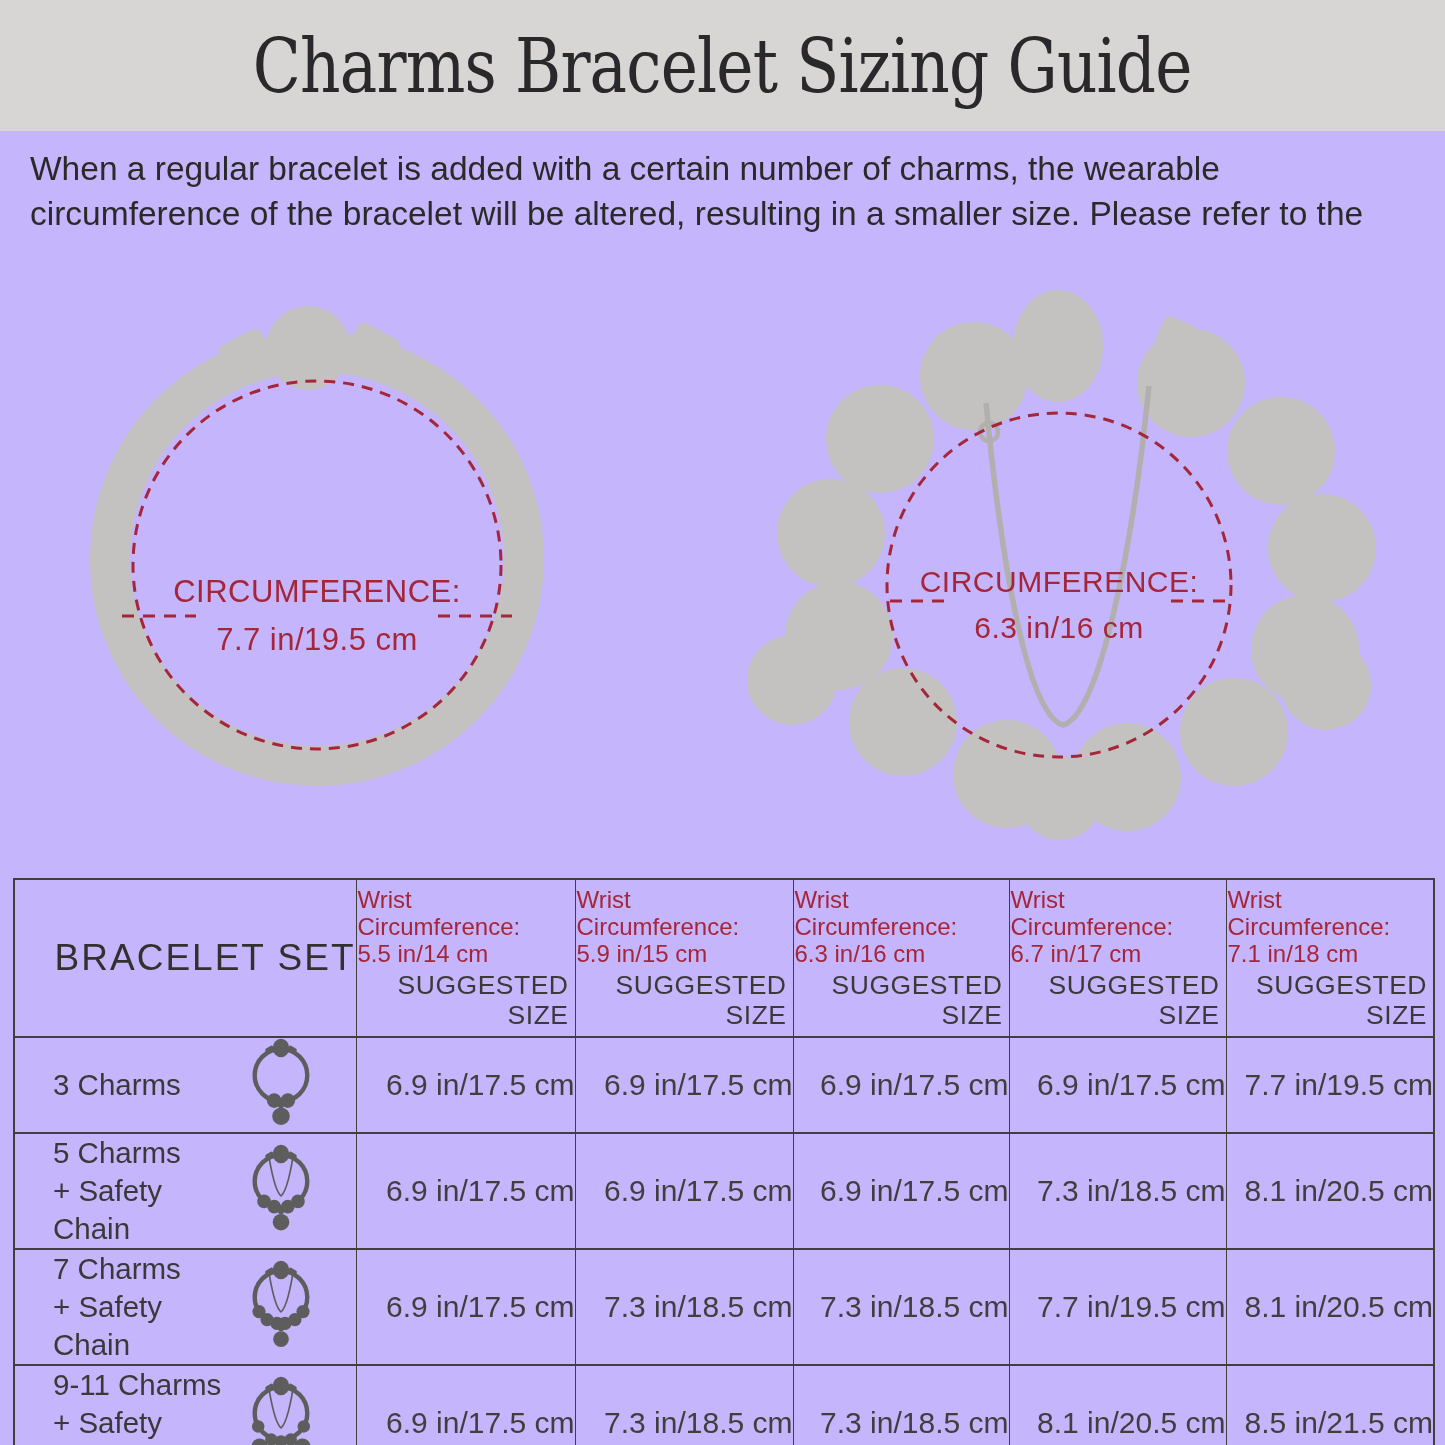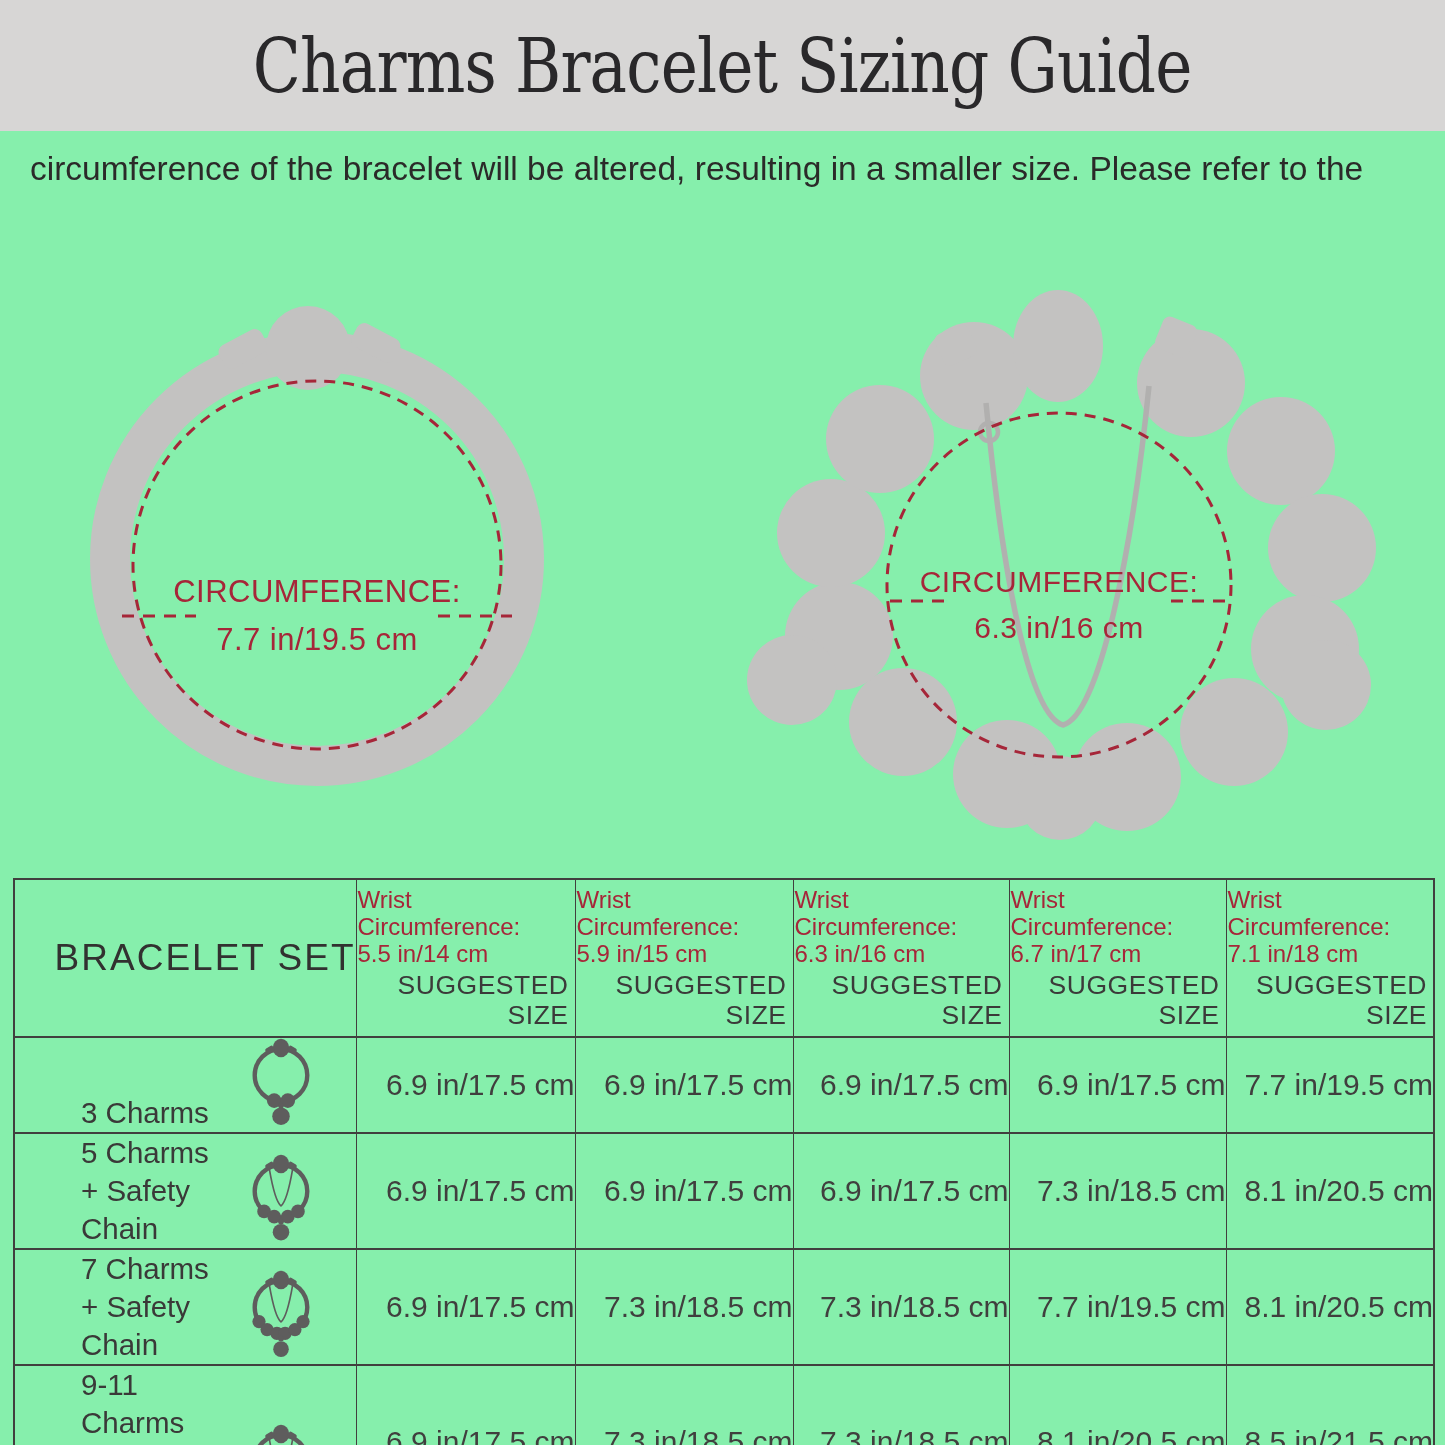--- a/index.html
+++ b/index.html
@@ -1,16 +1,16 @@
 <!DOCTYPE html>
 <html><head>
 <meta charset="utf-8">
 <style>
   html,body {margin:0; padding:0; background:#e8e7e6;}
-  #page {position:relative; width:1445px; height:1445px; background:#86efac;
+  #page {position:relative; width:1445px; height:1445px; background:#c4b5fd;
          font-family:"Liberation Sans", sans-serif; overflow:hidden;}
 
   .banner {position:absolute; top:0; left:0; width:1445px; height:131px;
            background:#d7d6d5; display:flex; align-items:center; justify-content:center;}
   .banner h1 {margin:0; font-family:"DejaVu Serif", serif; font-weight:normal;
               font-size:74px; color:#29282a; letter-spacing:-1px; white-space:nowrap;
               transform:scaleX(0.85);}
 
   .intro {position:absolute; top:146px; left:30px; width:1400px;
           font-size:33.5px; line-height:45px; color:#2b2a29;}
@@ -28,40 +28,41 @@
   thead tr {height:101px;}
   tbody tr {height:91px;}
   .first-col-cell {border-left:none;}
 
   .col-h {vertical-align:middle; text-align:left; padding:6px 6px 6px 1px; font-weight:normal;}
   .red-line {color:#a62639; font-size:24px; line-height:27px;}
   .black-line {color:#3b3a39; font-size:26.5px; line-height:30px; margin-top:3px; letter-spacing:0.5px;text-align:right;}
   .bracelet-set-h {font-size:37px; letter-spacing:2px; color:#323130; font-weight:normal;
                    text-align:right; vertical-align:middle;}
 
-  .label-flex {display:flex; align-items:flex-end; justify-content:space-between;
-               height:100%; padding:0 38px 0 66px;}
+  .label-flex {display:flex; align-items:center; justify-content:space-between;
+               height:100%; padding:0 38px 0 38px;}
   .row-label {font-size:29.5px; line-height:38px; color:#3a3938;}
   .row-icon {flex:0 0 auto;}
   .icon-ink {fill:#5e5d5d;}
   .icon-ring {stroke:#5e5d5d; stroke-width:4.5; fill:none;}
   .icon-chain {stroke:#5e5d5d; stroke-width:1.7; fill:none;}
 
   .val {text-align:right; vertical-align:middle; font-size:30px; color:#403f3e;}
 </style>
 </head>
 <body>
 
 <div id="page">
 
   <header class="banner">
     <h1>Charms Bracelet Sizing Guide</h1>
   </header>
 
   <div class="intro">
+    <div>When a regular bracelet is added with a certain number of charms, the wearable</div>
     <div>circumference of the bracelet will be altered, resulting in a smaller size. Please refer to the</div>
   </div>
 
   <svg class="diagrams-svg" width="1445" height="608" viewBox="0 0 1445 608">
 
     <g>
       <circle cx="317" cy="289" r="207" fill="none" stroke="#c3c2c1" stroke-width="40"></circle>
       <rect x="219" y="66" width="48" height="26" rx="8" class="silhouette" transform="rotate(-28 243 79)"></rect>
       <rect x="352" y="60" width="48" height="26" rx="8" class="silhouette" transform="rotate(28 376 73)"></rect>
       <circle cx="308" cy="78" r="42" class="silhouette"></circle>

